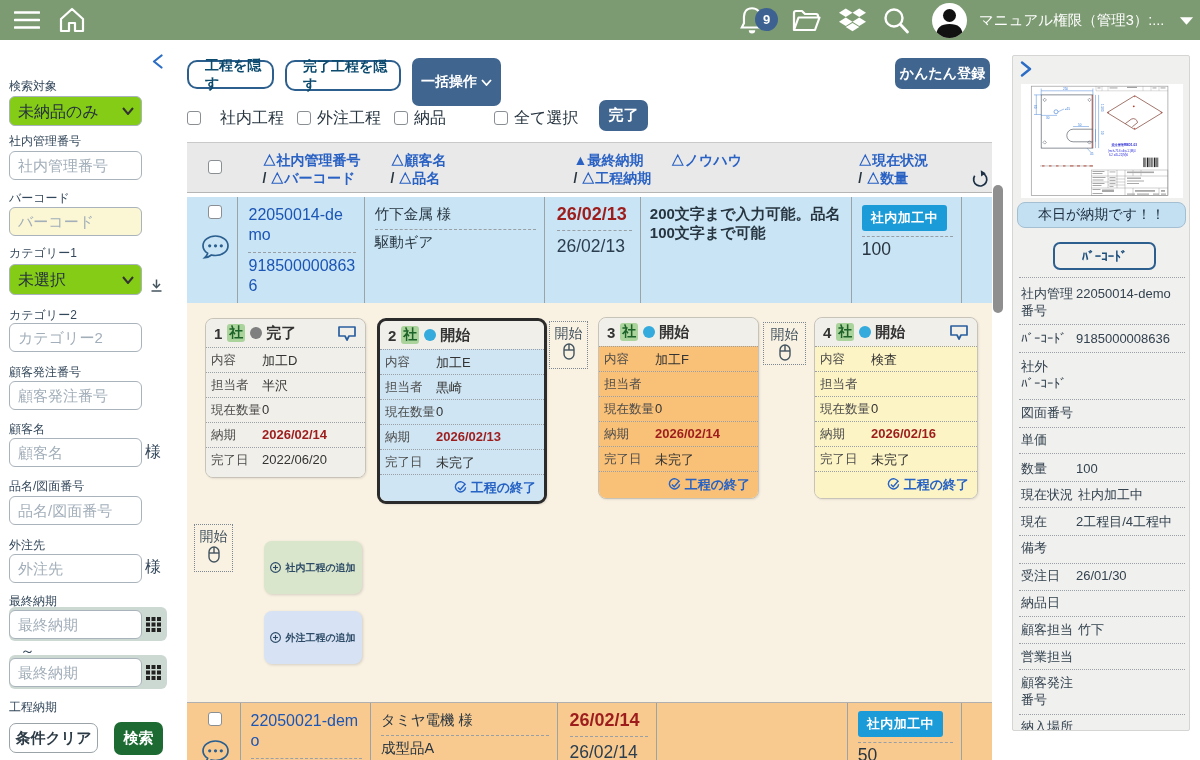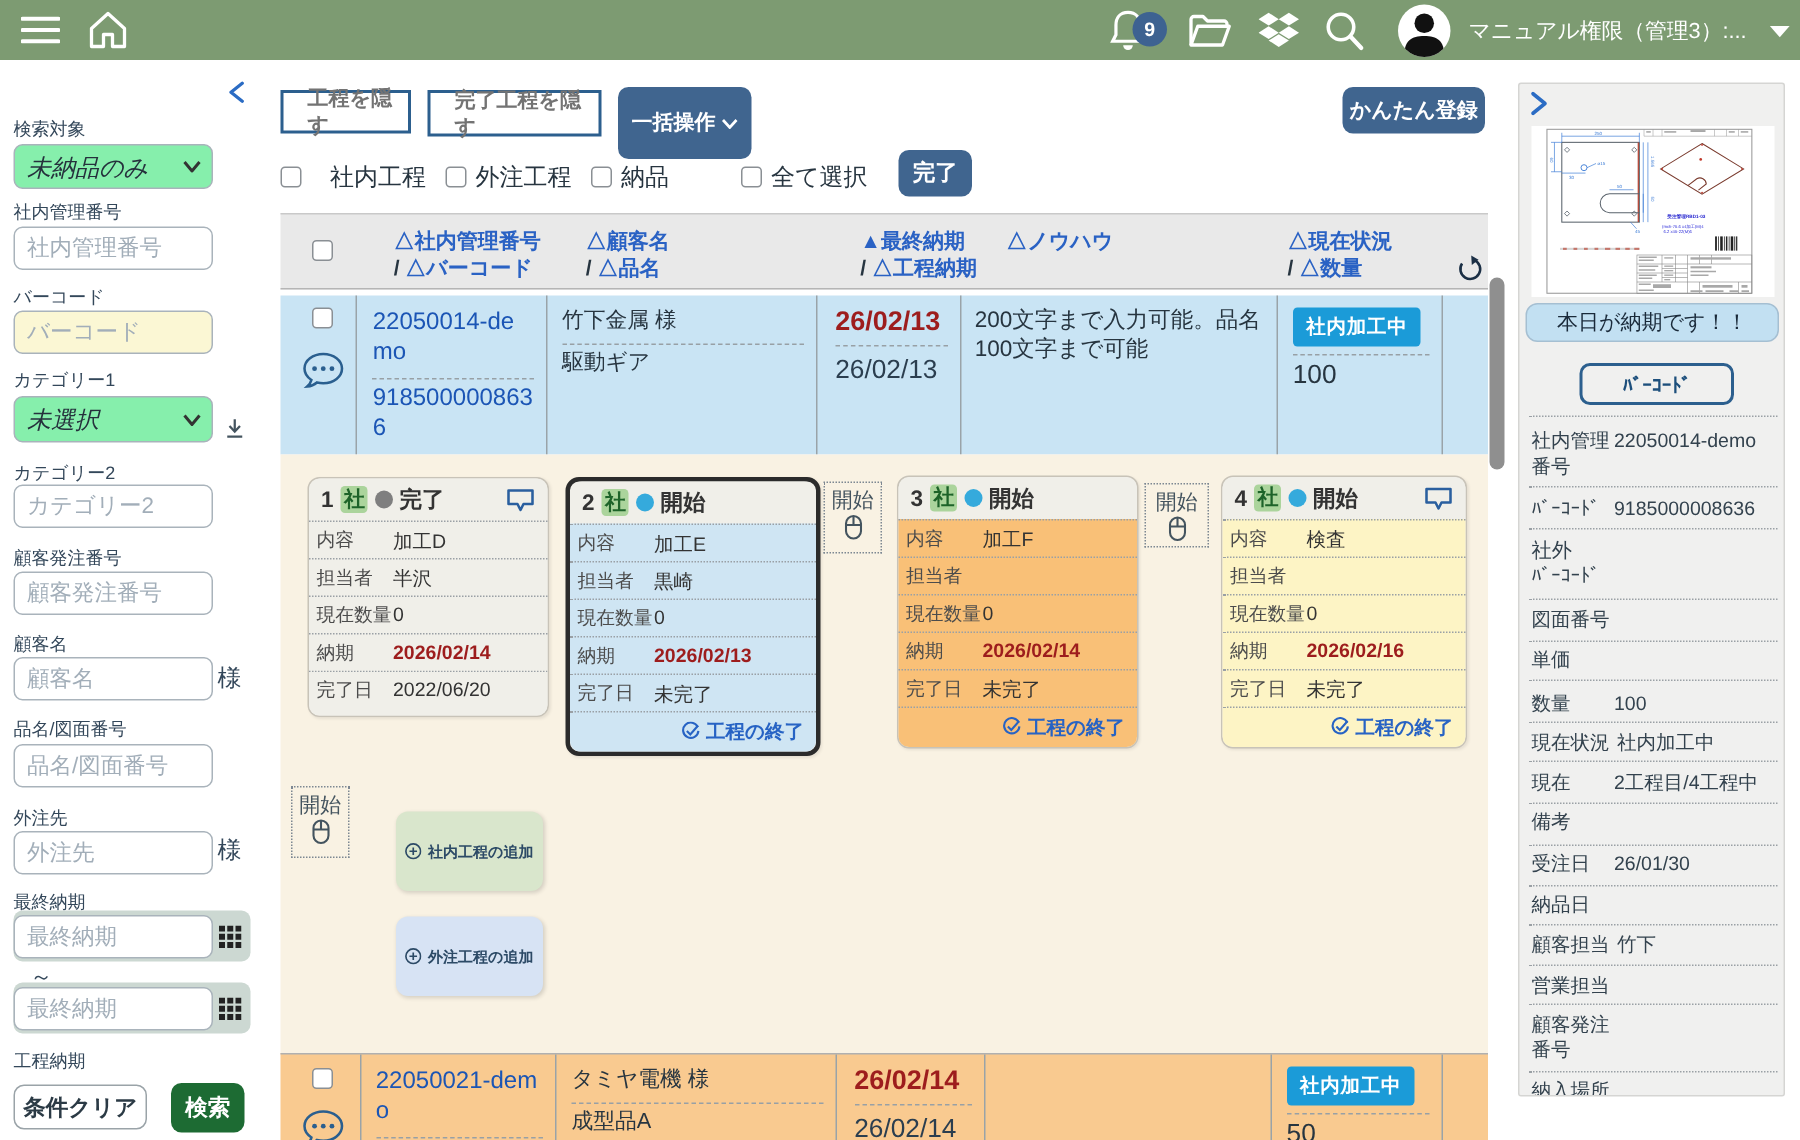--- a/index.html
+++ b/index.html
@@ -19,27 +19,27 @@
 #avatar { position:absolute; left:932px; top:3px; width:35px; height:35px; border-radius:50%;
   background:#fff; overflow:hidden; }
 
 
 #leftbar { position:absolute; left:0; top:40px; width:180px; height:720px; background:#fff; }
 .flabel { position:absolute; left:9px; font-size:12px; color:#33475a; }
 .finput { position:absolute; left:9px; display:block; width:133px; height:29px; border:1px solid #a9b3bb;
   border-radius:6px; background:#fff; font-size:15px; color:#33475a; padding:0 8px;
   font-family:"Liberation Sans",sans-serif; }
 .finput::placeholder { color:#a2aeb9; opacity:1; }
-.fsel { background:#86efac;font-style:italic; }
+.fsel { background:#84cc16; }
 .ftail { position:absolute; left:145px; font-size:16px; color:#33475a; }
 #lcollapse { position:absolute; left:152px; top:14px; }
 
 
-.btn-outline { position:absolute; background:#fff; border:2px solid #2c5f8e; border-radius:0;
-  color:#737373; font-weight:bold; font-size:14px; display:flex; align-items:center; justify-content:center;padding-left:16px; }
+.btn-outline { position:absolute; background:#fff; border:2px solid #2c5f8e; border-radius:10px;
+  color:#0c4a6e; font-weight:bold; font-size:14px; display:flex; align-items:center; justify-content:center;padding-left:16px; }
 .btn-steel { position:absolute; background:#40658f; border-radius:7px; color:#fff;
   font-weight:bold; font-size:14px; display:flex; align-items:center; justify-content:center; }
 
 
 .cb { display:inline-block; width:14px; height:14px; border:1.5px solid #8a8f94; border-radius:3px; background:#fff; }
 
 
 #thead { position:absolute; left:187px; top:142px; width:805px; height:51px; background:#e9e9e9;
   border-top:1px solid #c9c9c9; border-bottom:1px solid #b5b5b5; display:flex;
   color:#2a62c4; font-weight:bold; font-size:14px; line-height:1.25; }
@@ -270,21 +270,21 @@
   <div class="td" style="width:186.5px;font-size:14.5px;line-height:19px;">
     <div style="margin-top:3px;">竹下金属 様</div>
     <div class="dash" style="margin-top:5px;"></div>
     <div style="margin-top:3px;">駆動ギア</div>
   </div>
   <div class="td" style="width:99px;padding-left:12px;">
     <div class="redb" style="margin-top:1px;">26/02/13</div>
     <div class="dash" style="margin-top:4px;margin-bottom:4px;"></div>
     <div class="dt2">26/02/13</div>
   </div>
-  <div class="td" style="width:219px;font-size:15px;line-height:19.3px;padding-right:0;padding-left:9px;">
+  <div class="td" style="width:219px;font-size:15px;line-height:19.3px;padding-right:0;padding-left:9px;font-weight:bold;">
     <div style="margin-top:1.5px;">200文字まで入力可能。品名100文字まで可能</div>
   </div>
   <div class="td" style="width:114.3px;">
     <span class="badge" style="margin-top:3px;">社内加工中</span>
     <div class="dash" style="margin:5px 0 2px 0;"></div>
     <div style="font-size:17.5px;margin-top:1px;">100</div>
   </div>
   <div class="td" style="width:30px;border-right:none;"></div>
 </div>
 

